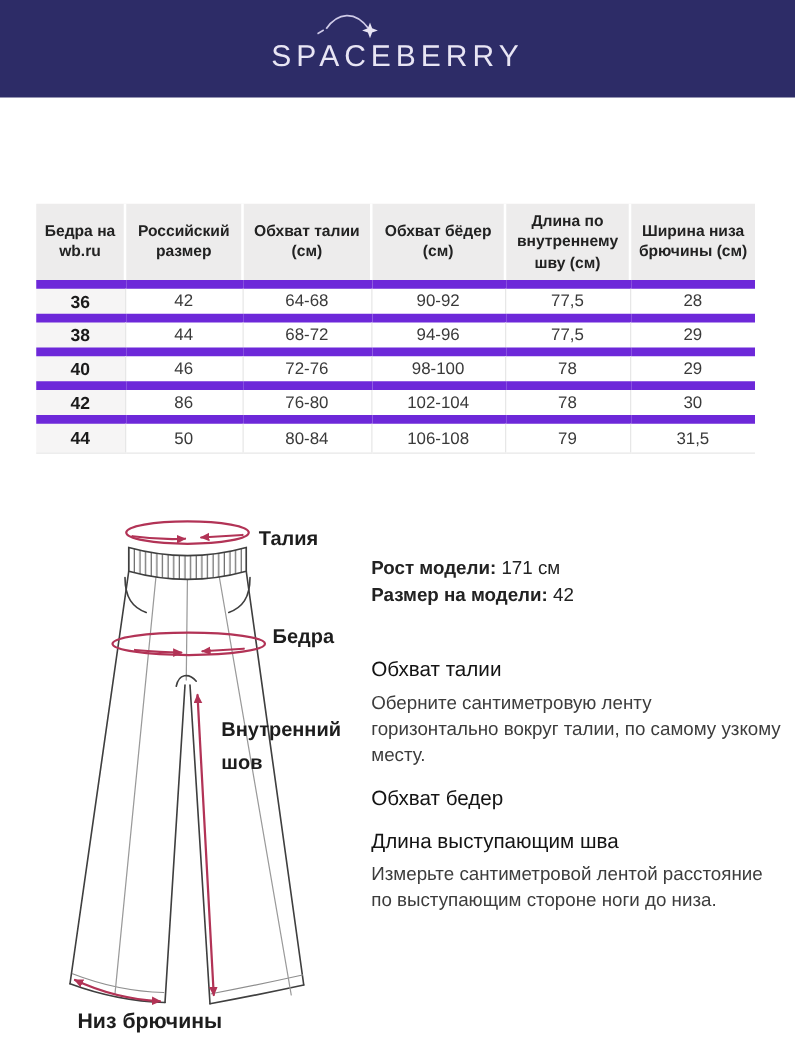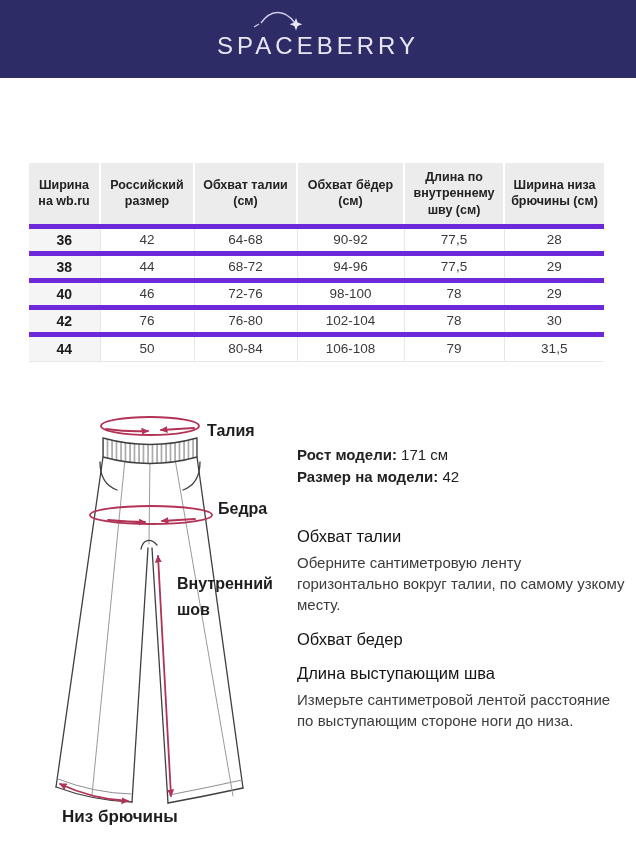--- a/index.html
+++ b/index.html
@@ -53,21 +53,21 @@
     border-bottom:2px solid #ffffff;
   }
   .size-table th:first-child { border-left:none; }
   .size-table td {
     height:27px;
     text-align:center;
     vertical-align:middle;
     font-size:13.5px;
     color:#3a3a3a;
     border-left:1px solid #e7e7e7;
-    border-top:5px solid #6d28d9;
+    border-top:7px solid #6d28d9;
     background:#ffffff;
   }
   .size-table td:first-child {
     background:#f6f5f5;
     font-weight:700;
     font-size:14px;
     color:#1a1a1a;
     border-left:none;
   }
   .size-table tr:last-child td { border-bottom:1px solid #e7e7e7; }
@@ -122,21 +122,21 @@
     <colgroup>
       <col style="width:71px">
         <col style="width:94px">
         <col style="width:103px">
       <col style="width:107px">
         <col style="width:100px">
         <col style="width:100px">
     </colgroup>
     <thead>
       <tr>
-        <th>Ширина на wb.ru</th>
+        <th>Бедра на wb.ru</th>
         <th>Российский размер</th>
         <th>Обхват талии (см)</th>
         <th>Обхват бёдер (см)</th>
         <th>Длина по внутреннему шву (см)</th>
         <th>Ширина низа брючины (см)</th>
       </tr>
     </thead>
     <tbody>
       <tr>
         <td>36</td>
@@ -157,21 +157,21 @@
       <tr>
         <td>40</td>
         <td>46</td>
         <td>72-76</td>
         <td>98-100</td>
         <td>78</td>
         <td>29</td>
       </tr>
       <tr>
         <td>42</td>
-        <td>76</td>
+        <td>86</td>
         <td>76-80</td>
         <td>102-104</td>
         <td>78</td>
         <td>30</td>
       </tr>
       <tr>
         <td>44</td>
         <td>50</td>
         <td>80-84</td>
         <td>106-108</td>

